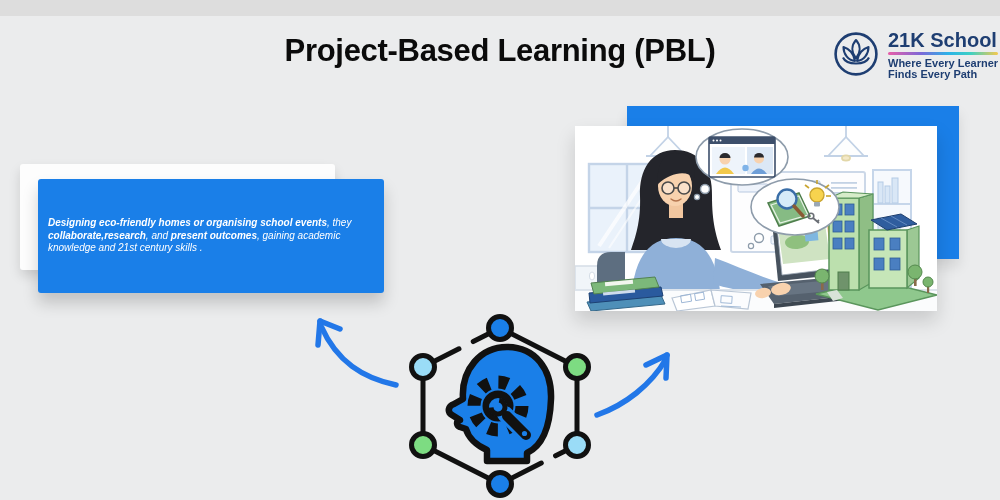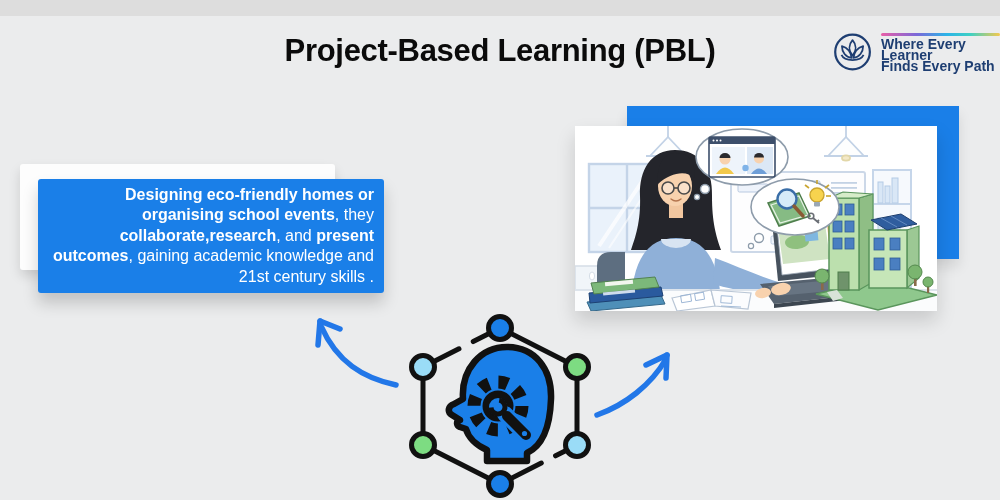--- a/index.html
+++ b/index.html
@@ -7,28 +7,28 @@
   .canvas{position:relative;width:1000px;height:500px;background:var(--background,#ebeced);overflow:hidden;margin-top:16px;}
 
   .title{position:absolute;left:0;top:17px;width:100%;text-align:center;
          font-size:31px;font-weight:700;color:#0b0b0b;letter-spacing:-.3px;}
 
   .logo{position:absolute;left:833px;top:13px;display:flex;align-items:center;gap:9px;}
   .logo-text{display:flex;flex-direction:column;}
   .logo-name{font-size:20px;font-weight:700;color:var(--logo_navy,#1e3e72);line-height:22px;}
   .logo-grad{height:2.5px;border-radius:2px;margin:1px 0 3px 0;
      background:linear-gradient(90deg,#e85fa8,#7b68d8 30%,#2bb3e8 55%,#3ed0c3 75%,#f5c84e 100%);}
-  .logo-tag{font-size:14px;font-weight:700;color:var(--logo_navy,#1e3e72);line-height:11px;}
+  .logo-tag{font-size:11px;font-weight:700;color:var(--logo_navy,#1e3e72);line-height:11px;}
 
   .back-card{position:absolute;left:20px;top:148px;width:315px;height:106px;background:#fdfdfd;
      border-radius:3px;box-shadow:0 6px 12px rgba(0,0,0,.13);}
   .text-card{position:absolute;left:38px;top:163px;width:346px;height:114px;
      background:var(--accent_blue,#1a7fe8);border-radius:3px;box-shadow:0 10px 16px rgba(0,0,0,.18);
      display:flex;align-items:center;justify-content:center;padding:6px 10px;box-sizing:border-box;}
-  .text-card p{margin:0;color:#fff;font-size:16px;line-height:1.28;text-align:right;}
+  .text-card p{margin:0;color:#fff;font-size:10px;line-height:1.28;text-align:left;font-style:italic;}
   .text-card .b{font-weight:700;}
 
   .blue-rect{position:absolute;left:627px;top:90px;width:332px;height:153px;
      background:var(--accent_blue,#1a7fe8);box-shadow:0 8px 12px rgba(0,0,0,.10);}
   .illo-card{position:absolute;left:575px;top:110px;width:362px;height:185px;background:#fff;
      box-shadow:0 10px 18px rgba(0,0,0,.15);}
   .illo-card svg{display:block;}
 
   .hex-wrap{position:absolute;left:403px;top:293px;width:194px;height:194px;}
   .arrows{position:absolute;left:0;top:0;width:1000px;height:500px;pointer-events:none;}
@@ -44,20 +44,21 @@
     <svg width="46" height="46" viewBox="0 0 46 46">
       <circle cx="23" cy="23" r="20.4" fill="none" stroke="#1e3e72" stroke-width="2.6"></circle>
       <g fill="none" stroke="#1e3e72" stroke-width="2.1" stroke-linejoin="round">
         <path d="M23,9 C27.5,14 28,21 23,27.5 C18,21 18.5,14 23,9 Z"></path>
         <path d="M10.5,16 C16,17.5 21,22.5 22,30 C15,29.5 10.5,23 10.5,16 Z"></path>
         <path d="M35.5,16 C30,17.5 25,22.5 24,30 C31,29.5 35.5,23 35.5,16 Z"></path>
         <path d="M10,26.5 C13.5,34.5 32.5,34.5 36,26.5"></path>
       </g>
     </svg>
     <div class="logo-text">
+      <span class="logo-name">21K School</span>
       <span class="logo-grad"></span>
       <span class="logo-tag">Where Every Learner</span>
       <span class="logo-tag">Finds Every Path</span>
     </div>
   </div>
 
   <div class="back-card"></div>
   <div class="text-card">
     <p><span class="b">Designing eco-friendly homes or organising school events</span><span>, they </span><span class="b">collaborate,research</span><span>, and </span><span class="b">present outcomes</span><span>, gaining academic knowledge and 21st century skills .</span></p>
   </div>

